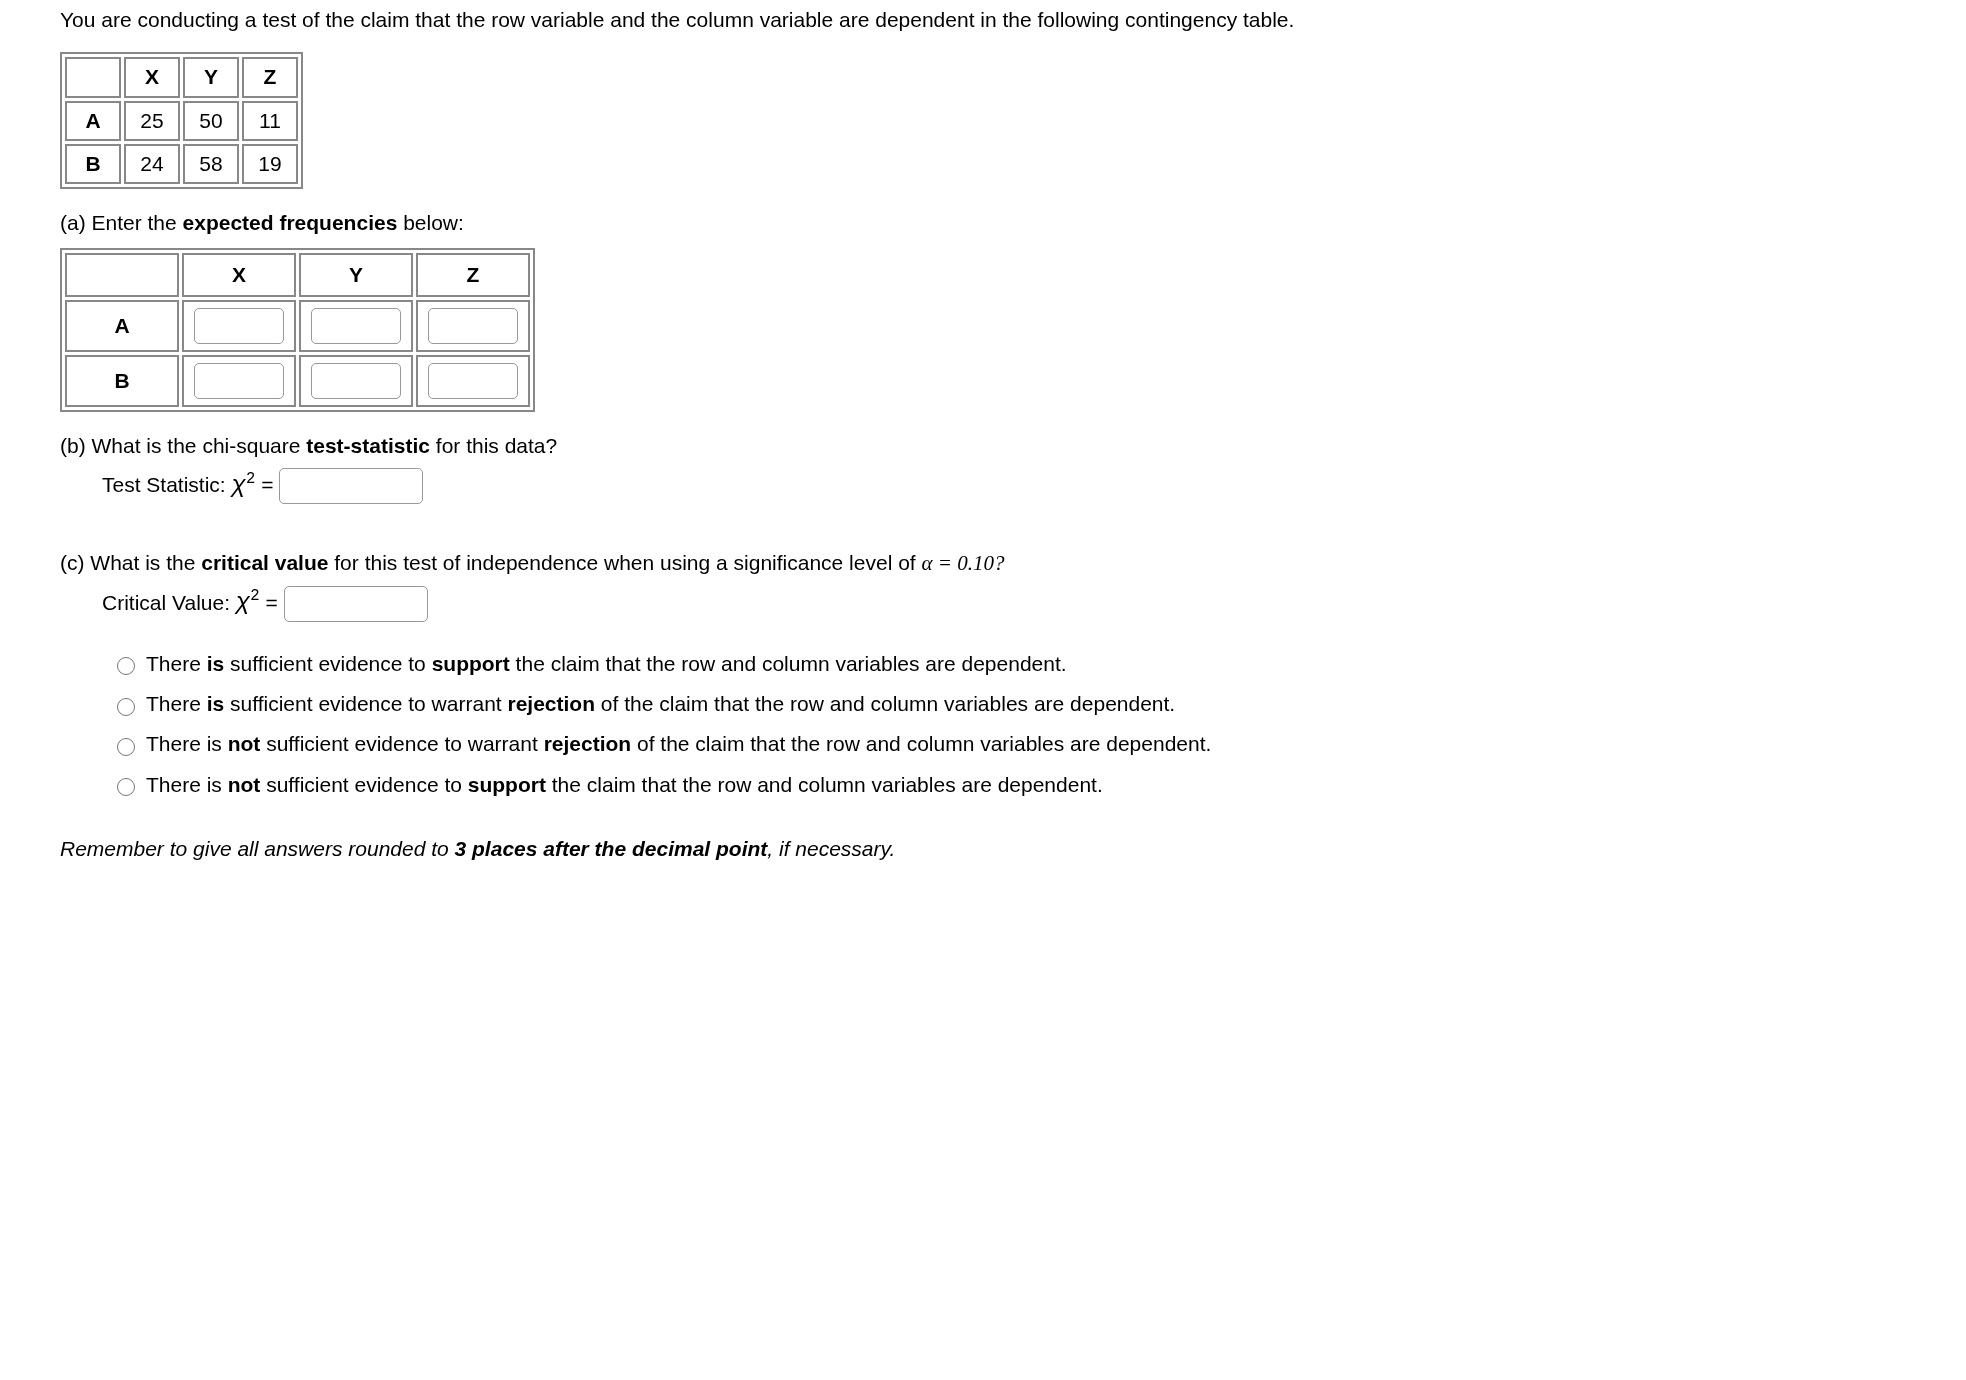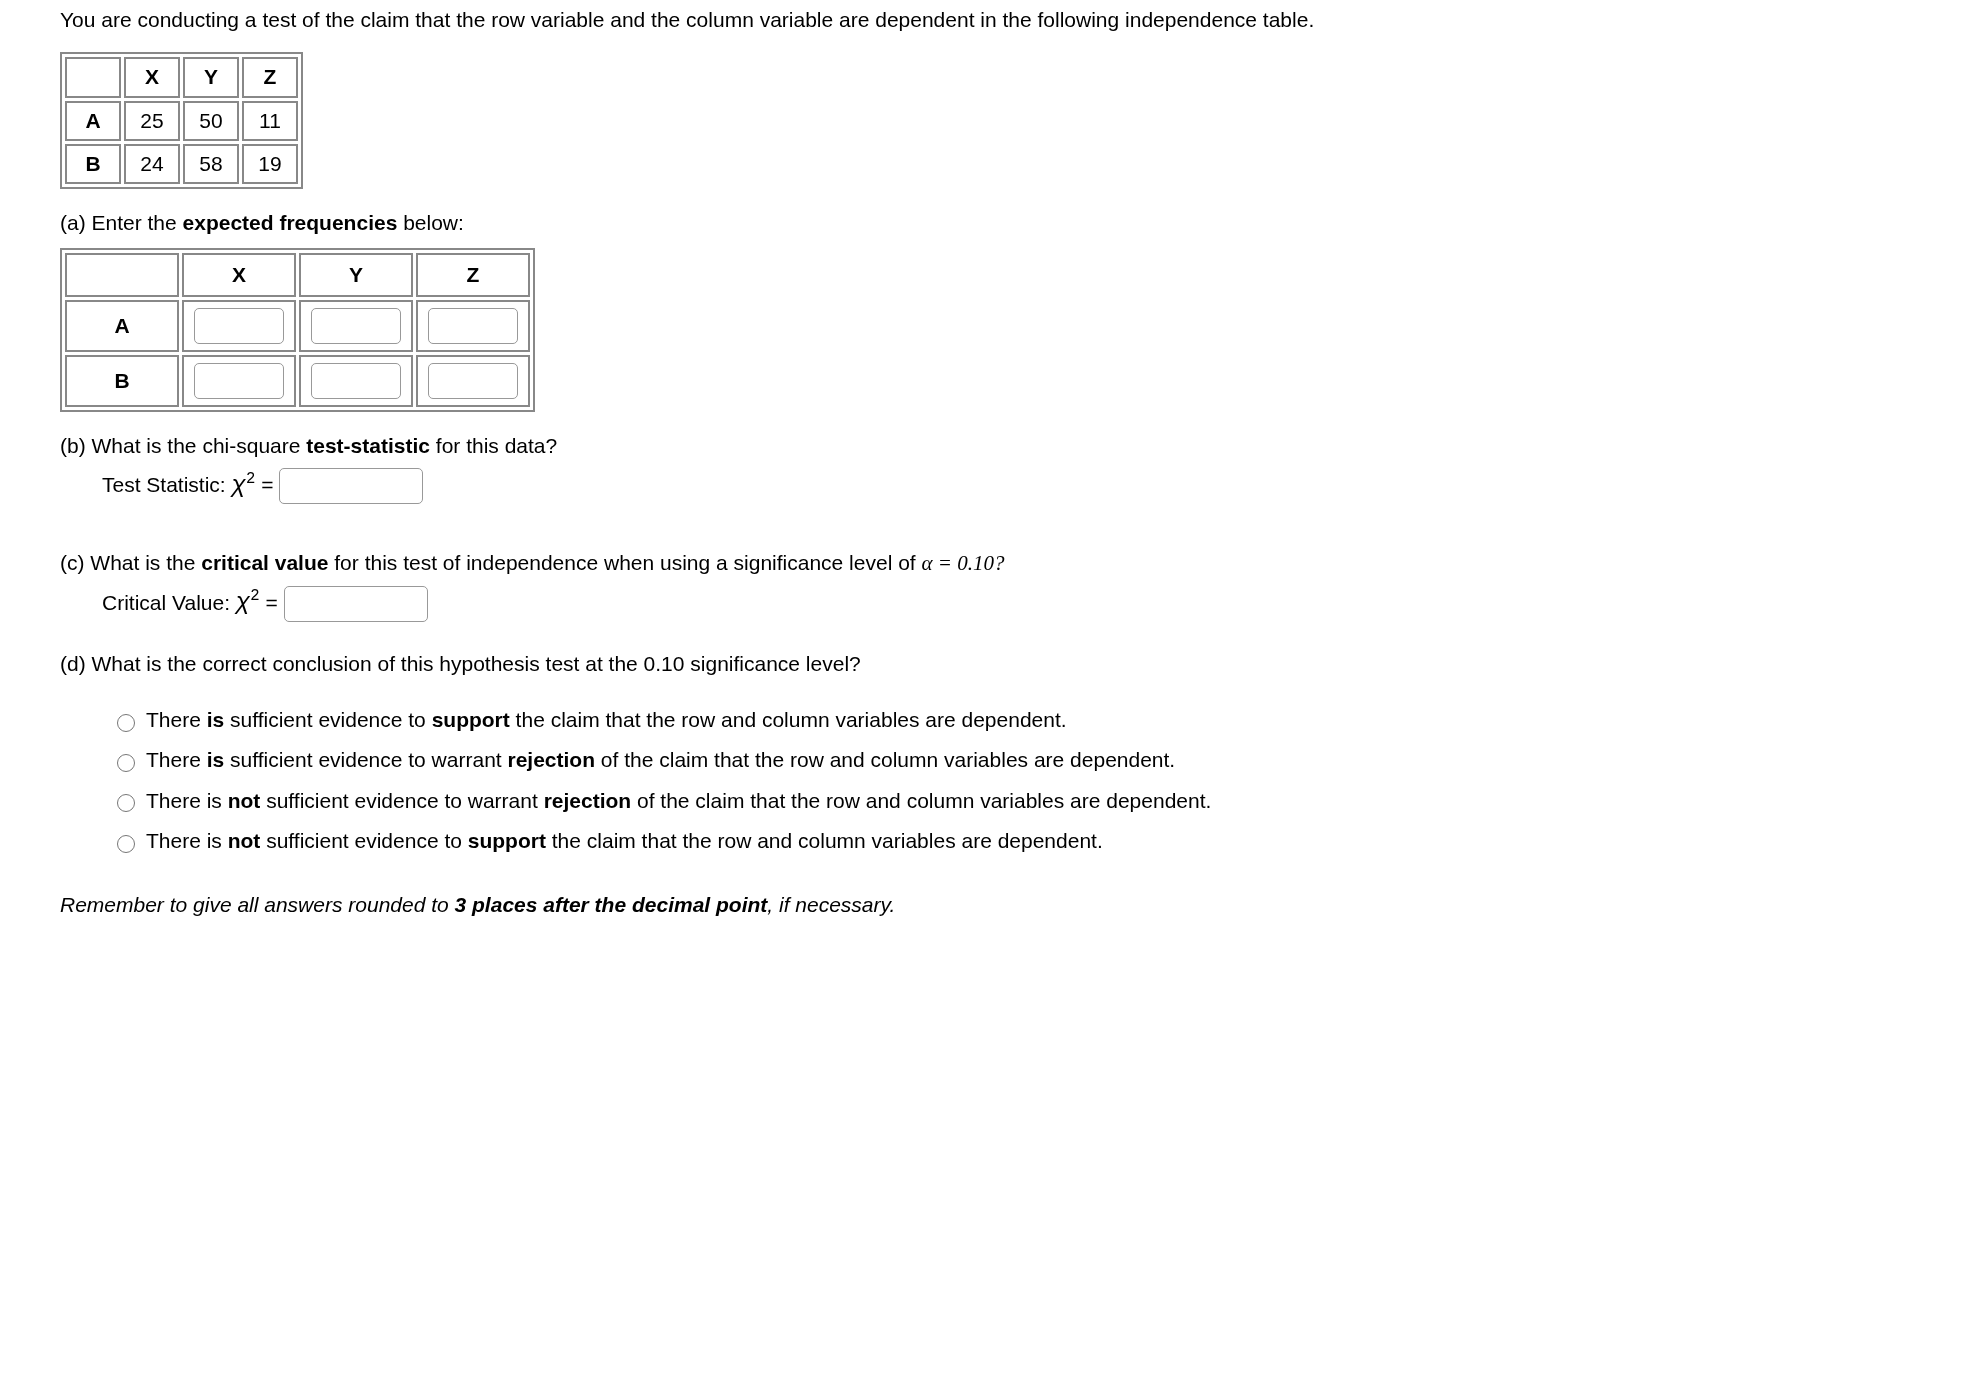--- a/index.html
+++ b/index.html
@@ -102,21 +102,21 @@
     font-style: italic;
     margin-top: 36px;
   }
   .bolditalic { font-weight: bold; font-style: italic; }
 </style>
 </head>
 <body>
 
 <div class="wrap">
 
-  <p class="prompt-intro">You are conducting a test of the claim that the row variable and the column variable are dependent in the following independence table.</p>
+  <p class="prompt-intro">You are conducting a test of the claim that the row variable and the column variable are dependent in the following contingency table.</p>
 
   <table class="ct small">
     <tbody>
         <tr>
       <th class="corner">&nbsp;</th>
       <th>X</th>
       <th>Y</th>
       <th>Z</th>
     </tr>
     <tr>
@@ -175,21 +175,20 @@
   <p class="part" style="margin-top:45px">
     <span>(c) What is the </span><b>critical value</b><span> for this test of independence when using a significance level of </span><span class="alpha">α = 0.10?</span>
   </p>
   <div class="indent">
     <span>Critical Value: </span>
     <span class="chi"><span>χ</span><sup>2</sup></span>
     <span> = </span>
     <input class="numinput" type="text" style="">
   </div>
 
-  <p class="part" style="margin-top:28px">(d) What is the correct conclusion of this hypothesis test at the 0.10 significance level?</p>
 
   <div class="options">
     <div class="opt">
       <input type="radio" name="concl" style="">
       <span class="opt-label">
         <span>There </span><b>is</b><span> sufficient evidence to </span><b>support</b><span> the claim that the row and column variables are dependent.</span>
       </span>
     </div>
     <div class="opt">
       <input type="radio" name="concl" style="">

